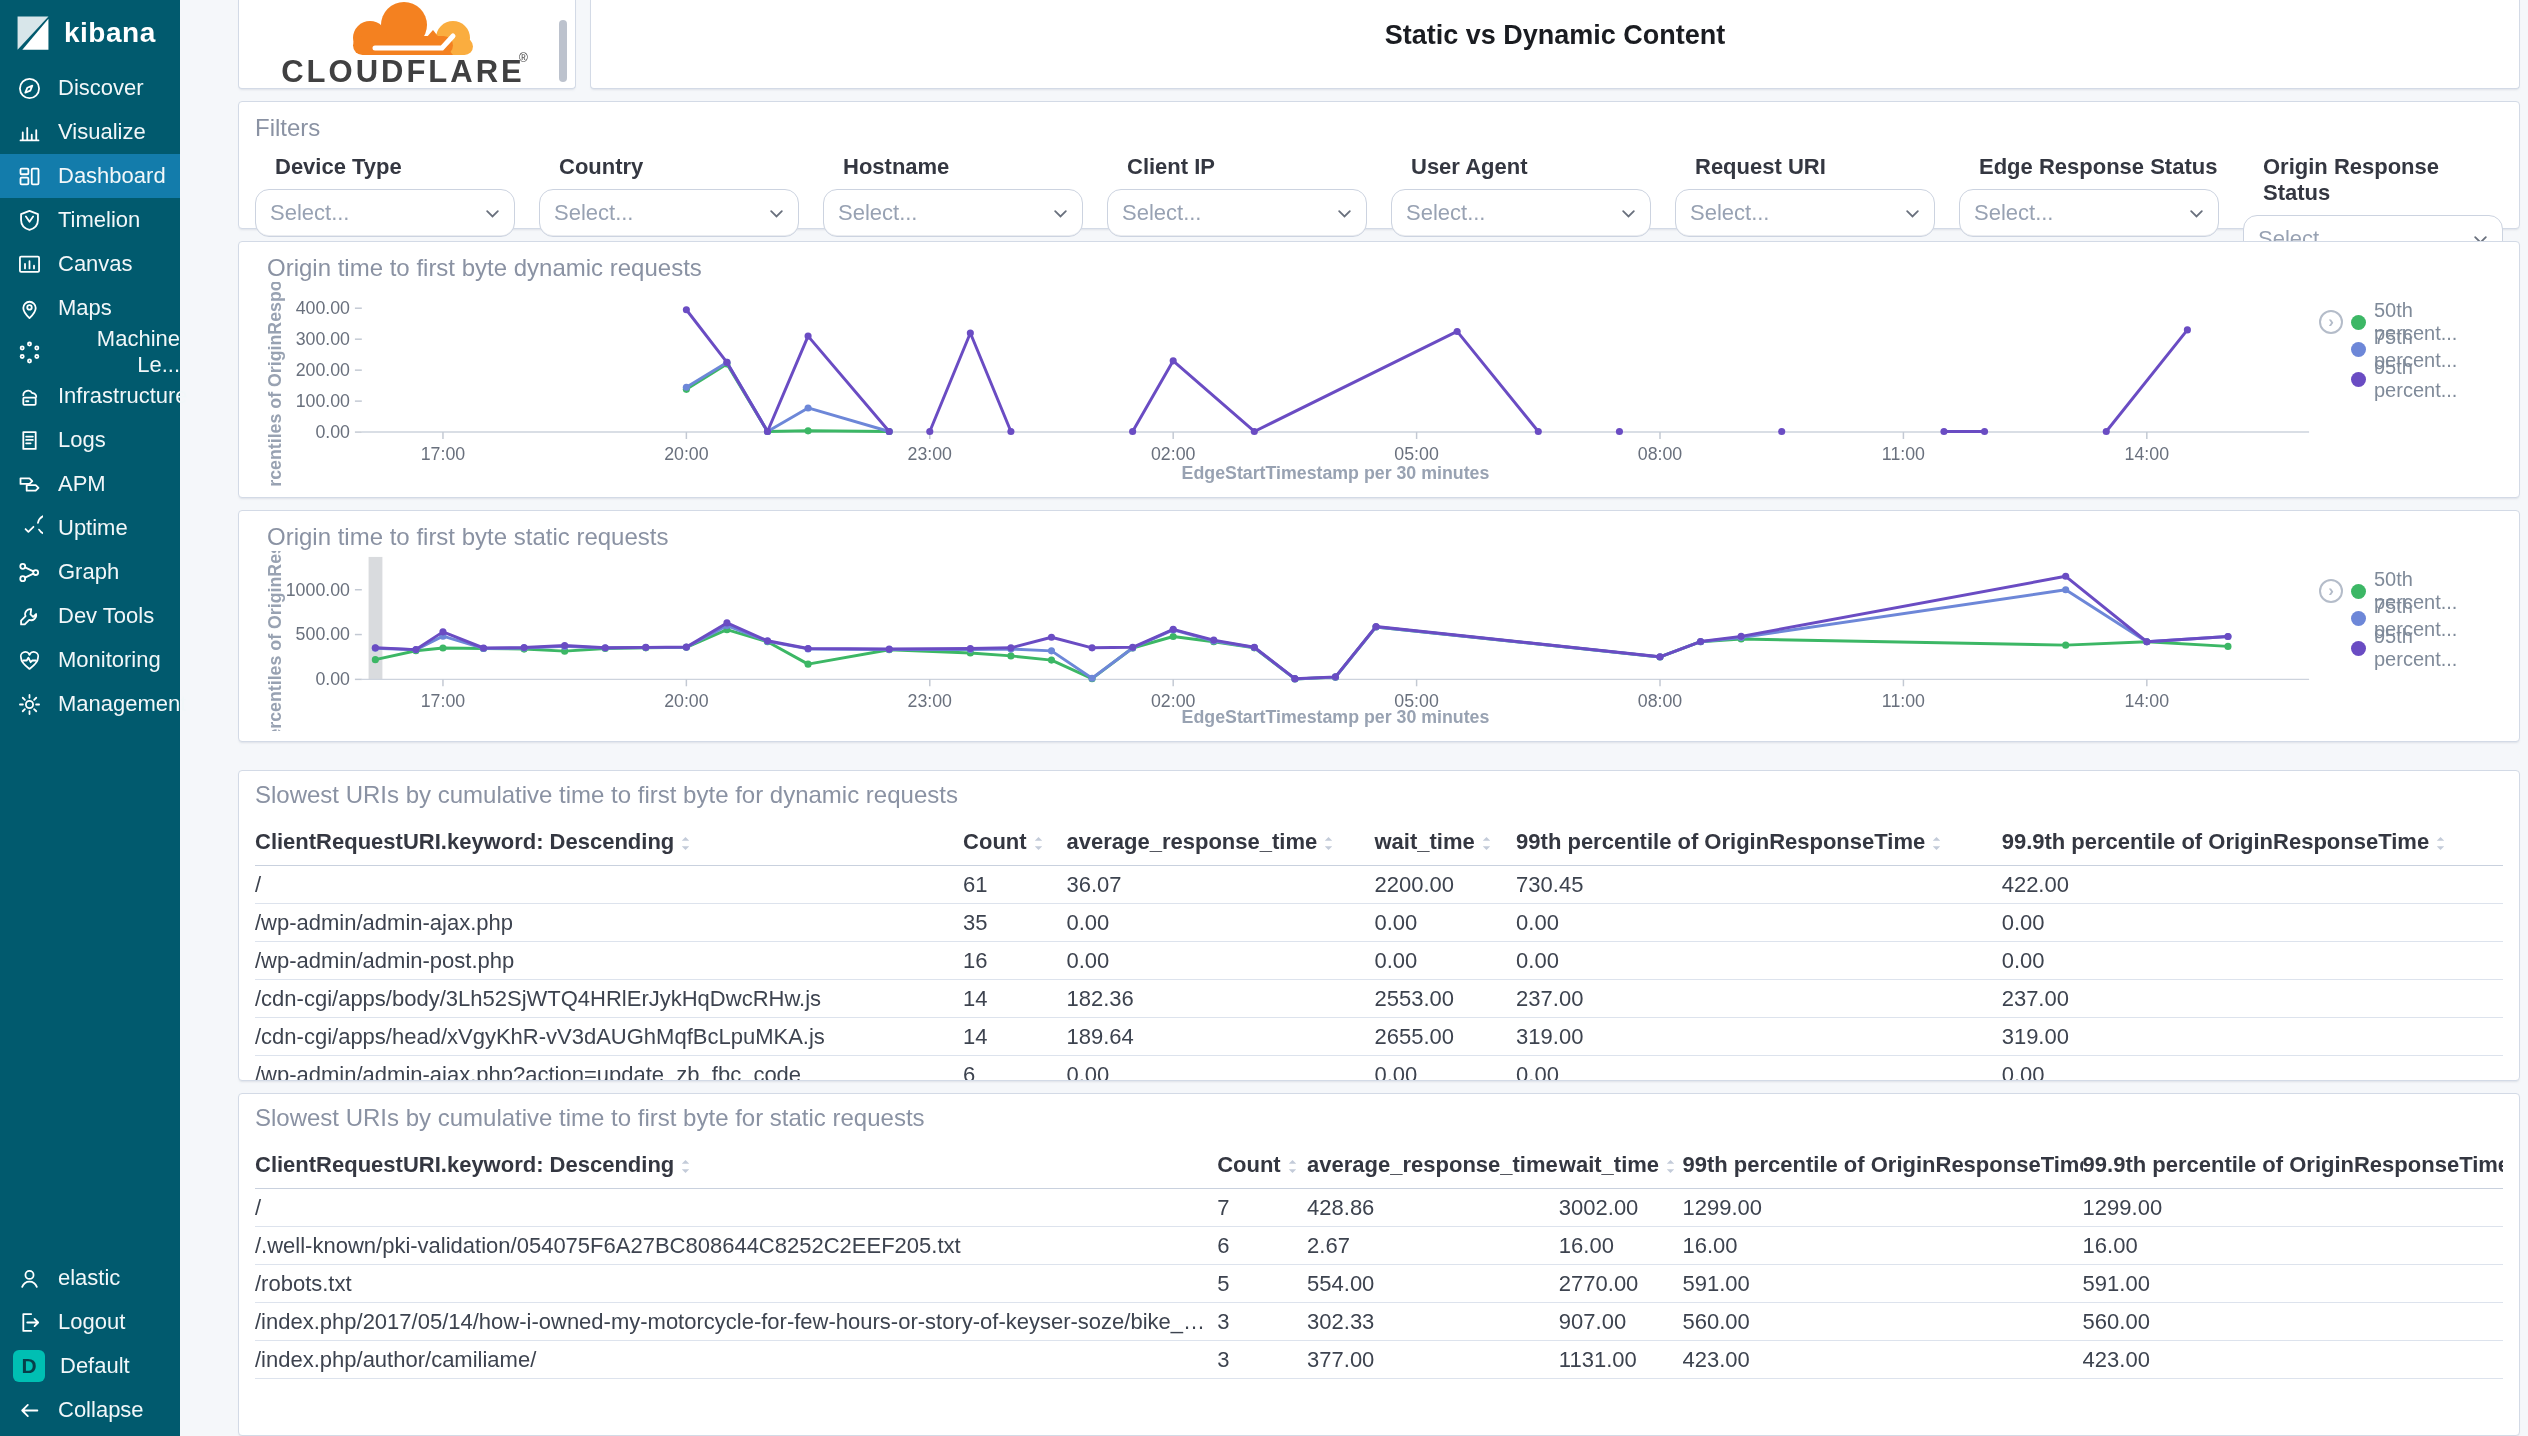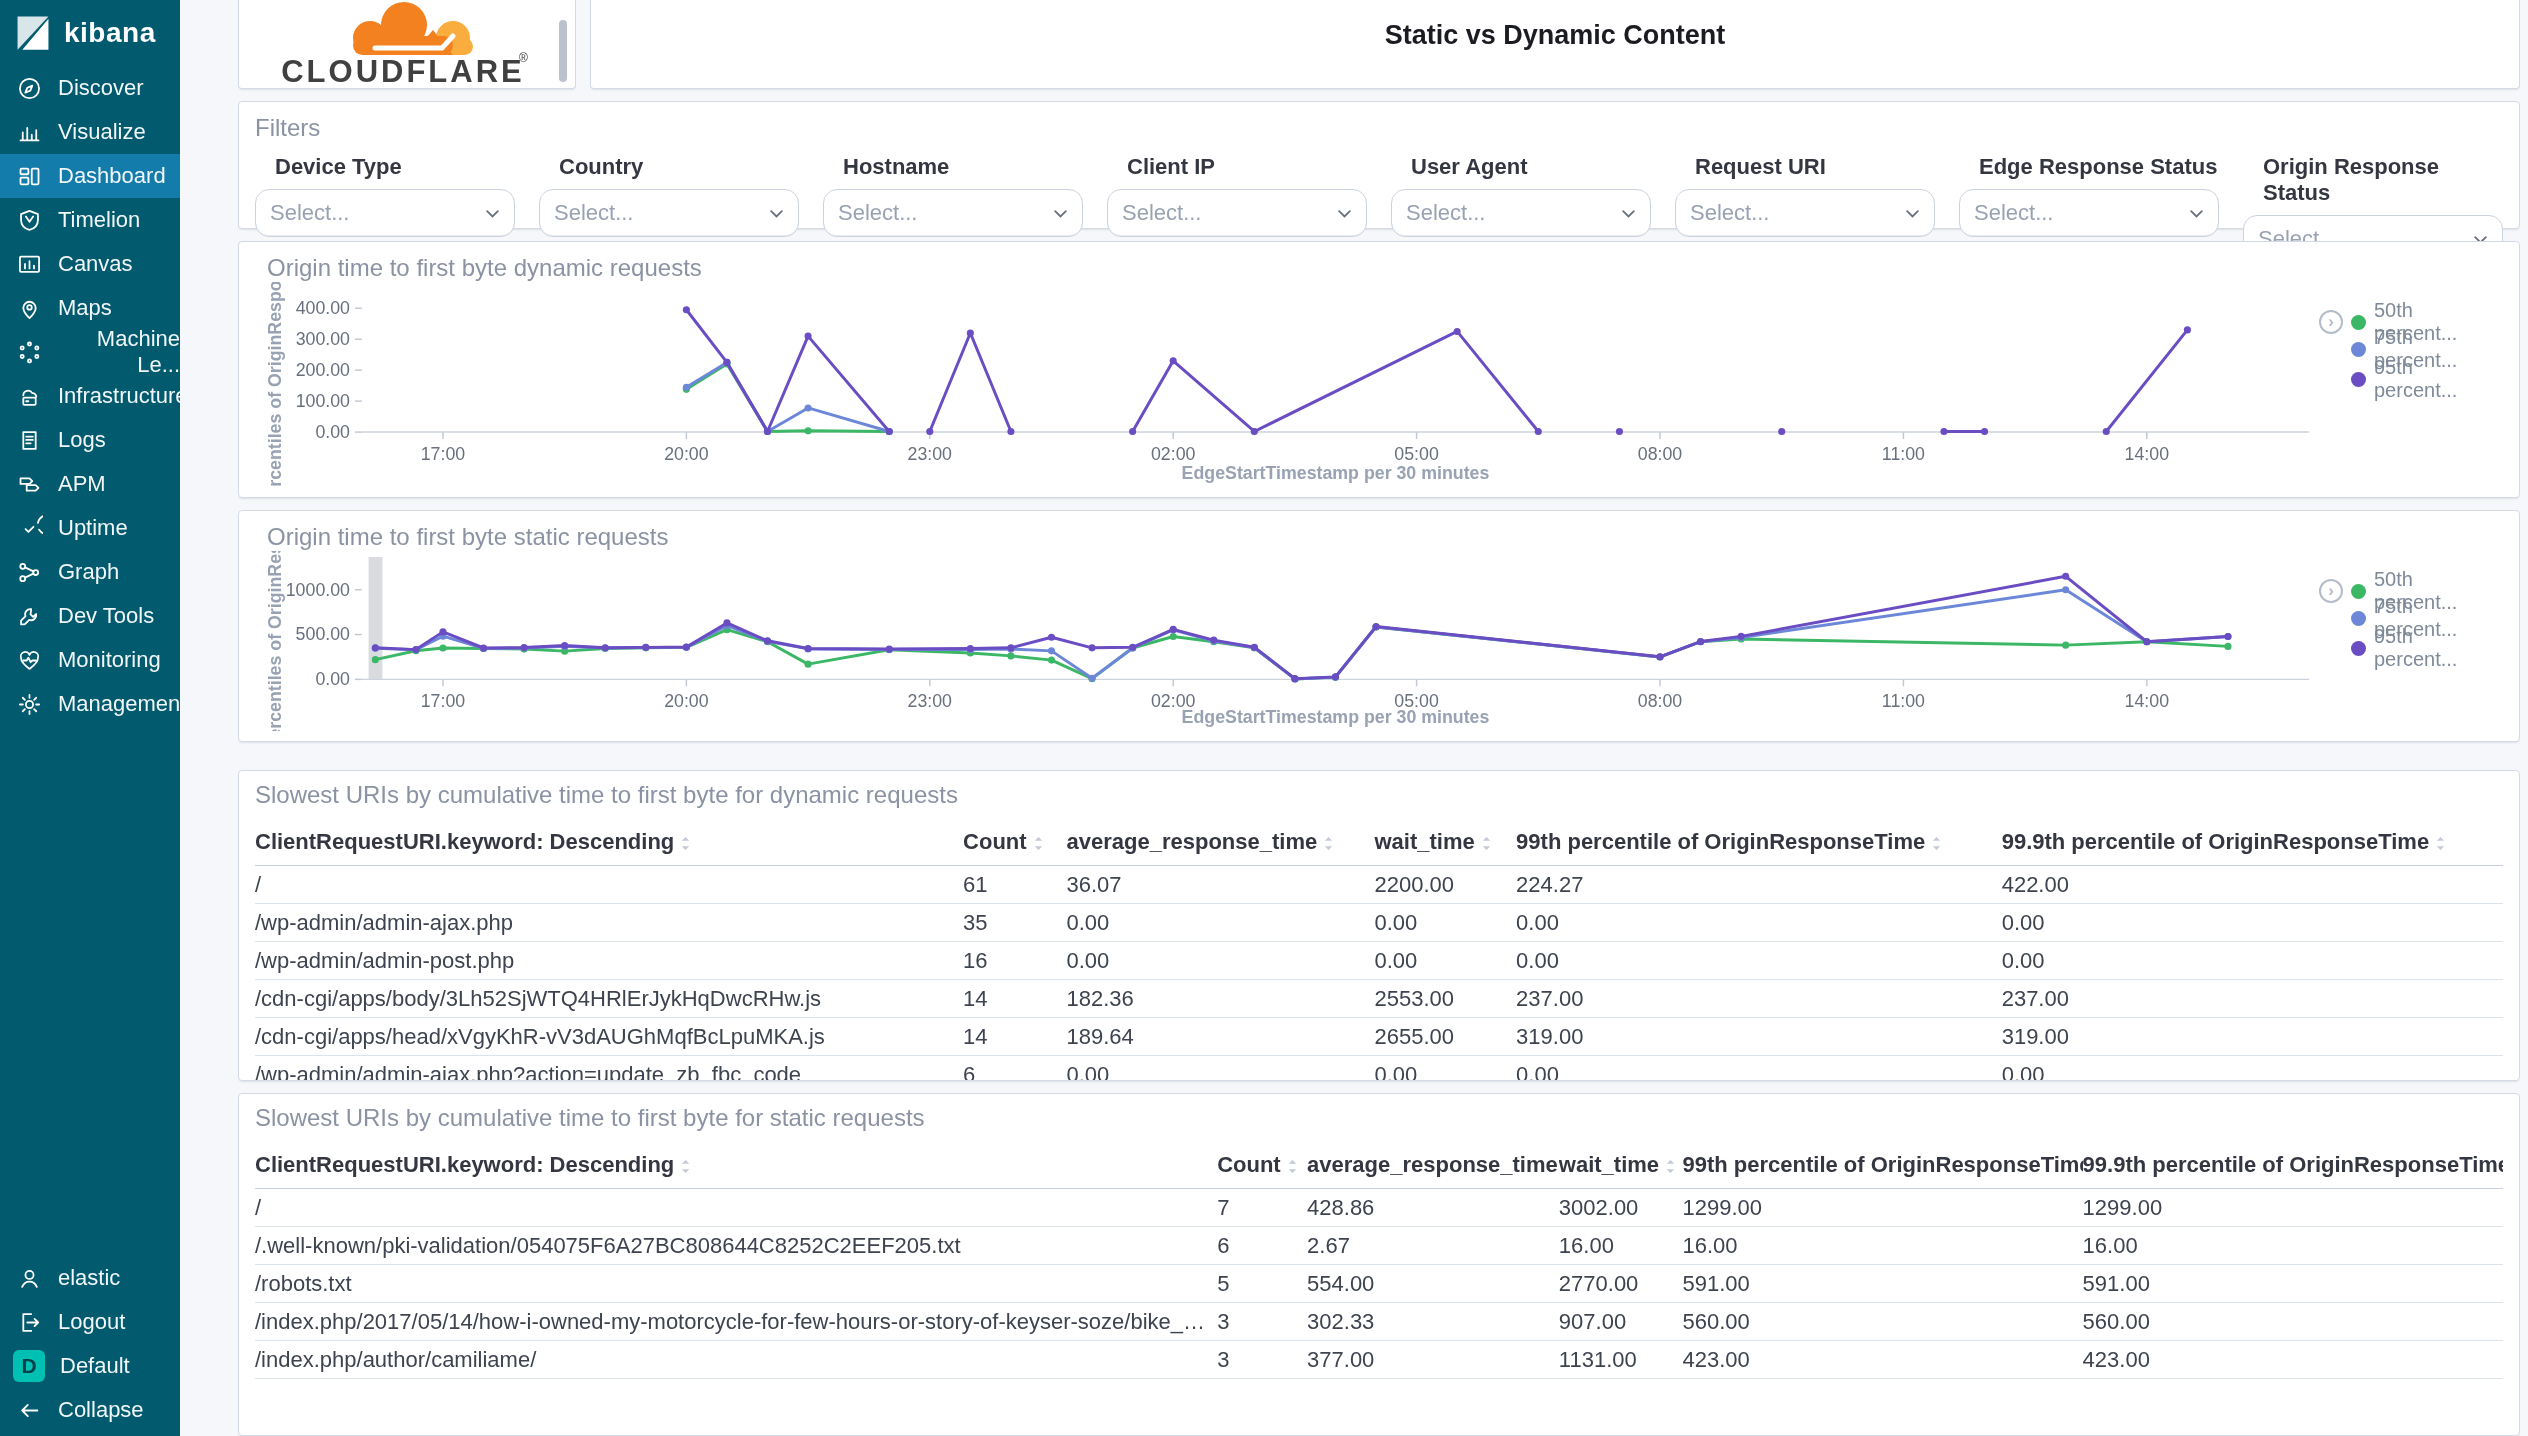--- a/index.html
+++ b/index.html
@@ -628,21 +628,21 @@
                   <path d="M6 16l-4-4h8z" fill="#c3cbd9"></path>
                 </svg></th>
             </tr>
           </thead>
           <tbody>
             <tr>
               <td>/</td>
               <td>61</td>
               <td>36.07</td>
               <td>2200.00</td>
-              <td>224.27</td>
+              <td>730.45</td>
               <td>422.00</td>
             </tr>
             <tr>
               <td>/wp-admin/admin-ajax.php</td>
               <td>35</td>
               <td>0.00</td>
               <td>0.00</td>
               <td>0.00</td>
               <td>0.00</td>
             </tr>

